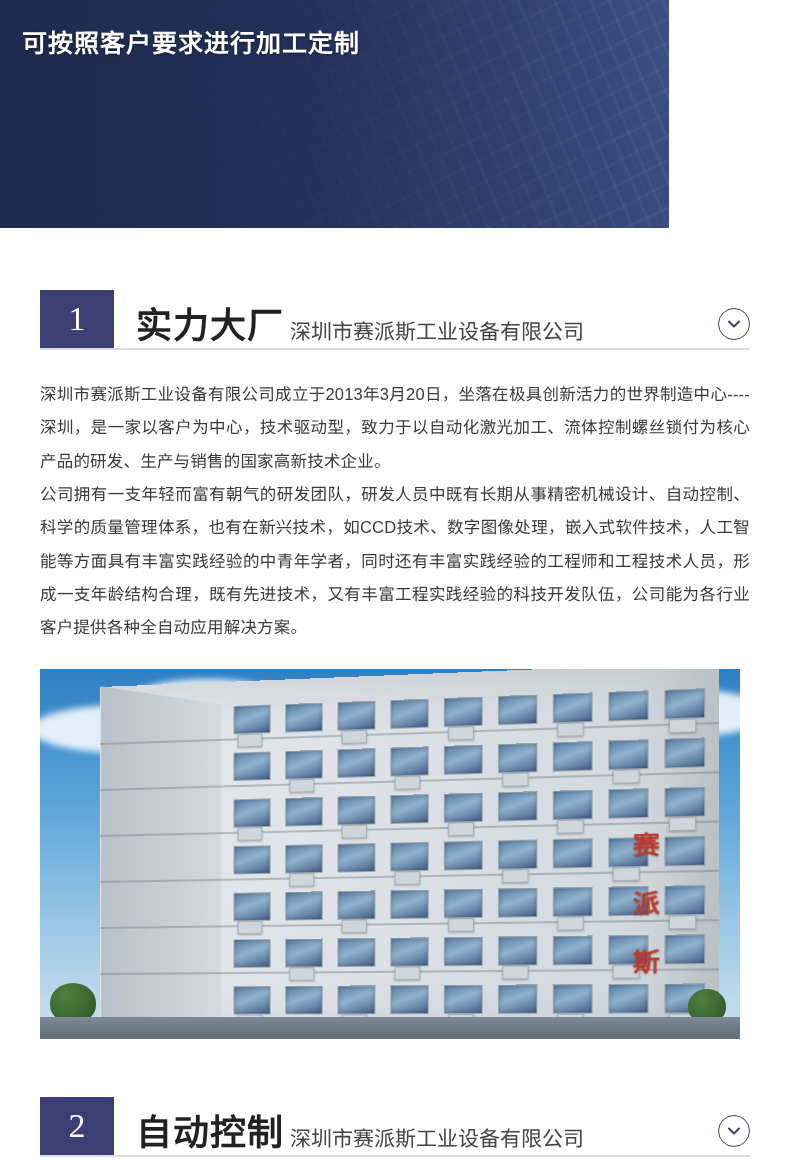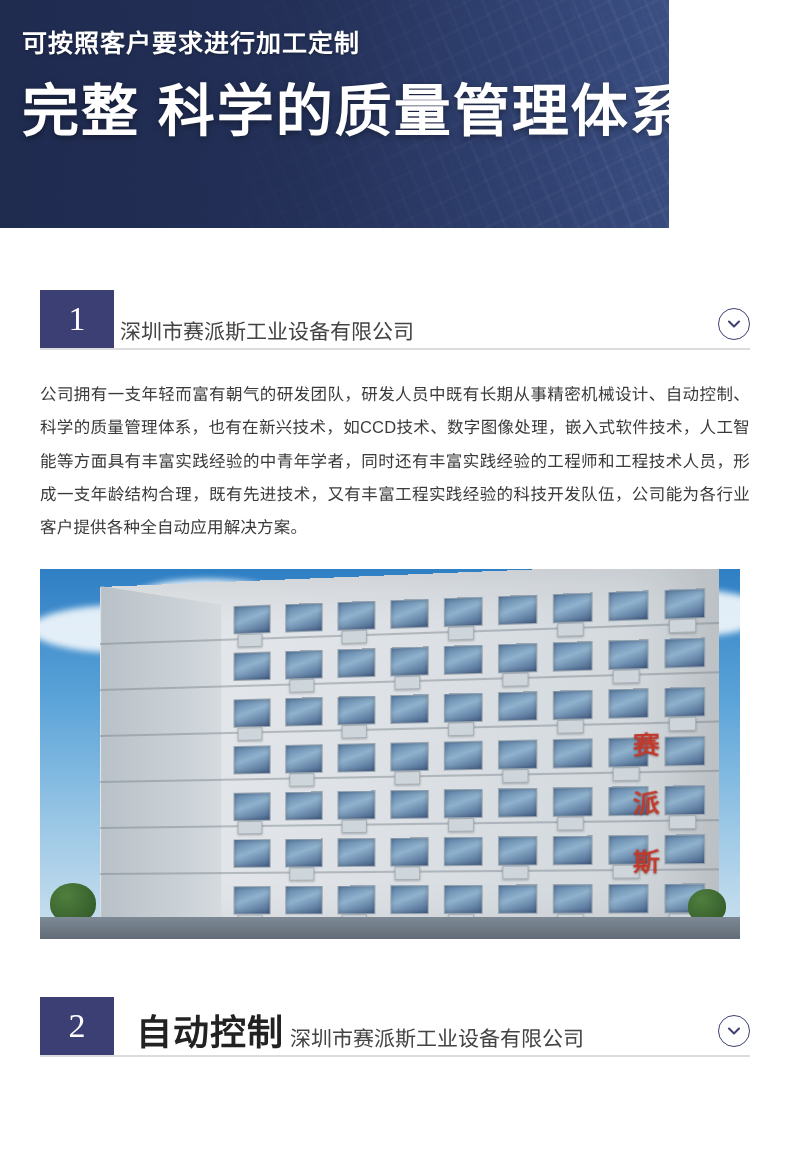--- a/index.html
+++ b/index.html
@@ -197,37 +197,38 @@
 </head>
 <body>
 
 <div class="page">
 
   <div class="hero">
     <div class="hero-photo"></div>
     <div class="hero-shade"></div>
     <div class="hero-text">
       <div class="hero-sub">可按照客户要求进行加工定制</div>
-      <div class="hero-title">完整 科学的质量管理体系</div>
     </div>
   </div>
 
   <div class="section">
 
     <div class="sec-head">
       <div class="sec-num">1</div>
+      <div class="sec-title">实力大厂</div>
       <div class="sec-company">深圳市赛派斯工业设备有限公司</div>
       <div class="sec-arrow">
         <svg width="12" height="8" viewBox="0 0 12 8" aria-hidden="true">
           <path d="M1 1.5 L6 6.5 L11 1.5" fill="none" stroke="#3b3f73" stroke-width="2" stroke-linecap="round" stroke-linejoin="round"></path>
         </svg>
       </div>
     </div>
 
     <div class="paragraphs">
+      <p>深圳市赛派斯工业设备有限公司成立于2013年3月20日，坐落在极具创新活力的世界制造中心----深圳，是一家以客户为中心，技术驱动型，致力于以自动化激光加工、流体控制螺丝锁付为核心产品的研发、生产与销售的国家高新技术企业。</p>
       <p>公司拥有一支年轻而富有朝气的研发团队，研发人员中既有长期从事精密机械设计、自动控制、科学的质量管理体系，也有在新兴技术，如CCD技术、数字图像处理，嵌入式软件技术，人工智能等方面具有丰富实践经验的中青年学者，同时还有丰富实践经验的工程师和工程技术人员，形成一支年龄结构合理，既有先进技术，又有丰富工程实践经验的科技开发队伍，公司能为各行业客户提供各种全自动应用解决方案。</p>
     </div>
 
     <div class="photo-frame">
       <div class="sky"></div>
       <div class="cloud c1"></div>
       <div class="cloud c2"></div>
       <div class="cloud c3"></div>
       <div class="cloud c4"></div>
 

